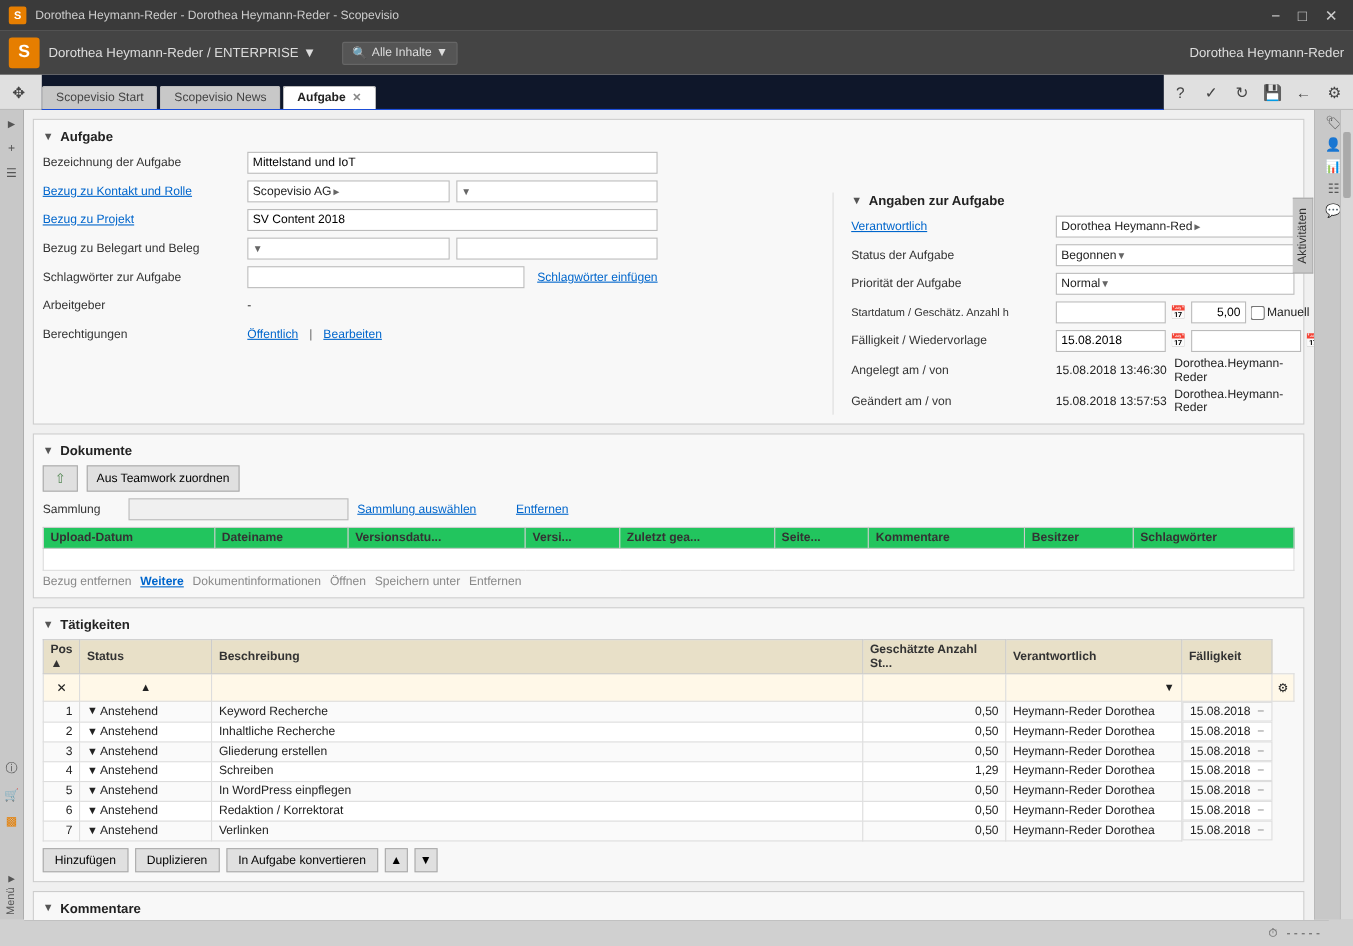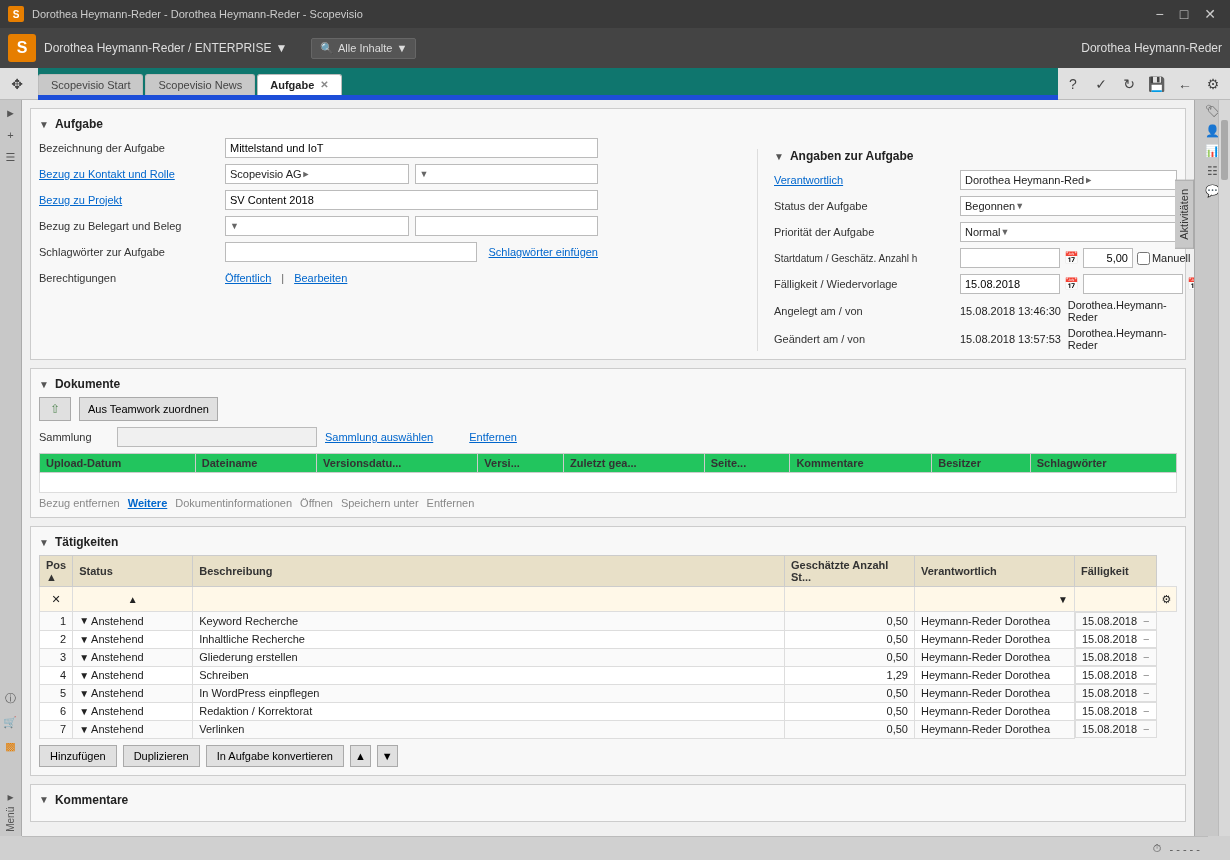--- a/index.html
+++ b/index.html
@@ -83,25 +83,25 @@
     }
     .toolbar-btn {
       background: none; border: none; cursor: pointer;
       width: 26px; height: 26px;
       display: flex; align-items: center; justify-content: center;
       color: #444; font-size: 14px; border-radius: 2px;
     }
 
     
     .tabs-bar {
-      background: #0f766e;
+      background: #0f172a;
       display: flex;
       align-items: flex-end;
       padding: 0 0 0 36px;
-      border-bottom: 5px solid #1d4ed8;
+      border-bottom: 1px solid #1d4ed8;
       height: 28px;
     }
     .tab {
       padding: 4px 12px;
       background: #c8c8c8;
       border: 1px solid #bbb;
       border-bottom: none;
       border-radius: 3px 3px 0 0;
       cursor: pointer;
       font-size: 11px;
@@ -482,20 +482,24 @@
               <span class="select-arrow">▼</span>
             </div>
             <input class="form-input" type="text" style="width: 80px;">
           </div>
           <div class="form-row">
             <span class="form-label">Schlagwörter zur Aufgabe</span>
             <input class="form-input" type="text" style="width: 130px;">
             <span class="link-text" style="margin-left:6px;">Schlagwörter einfügen</span>
           </div>
           <div class="form-row">
+            <span class="form-label">Arbeitgeber</span>
+            <span class="form-value">-</span>
+          </div>
+          <div class="form-row">
             <span class="form-label">Berechtigungen</span>
             <span class="link-text">Öffentlich</span>
             <span class="divider-line" style="margin:0 4px;">|</span>
             <span class="link-text">Bearbeiten</span>
           </div>
         </div>
 
         <div style="grid-column:2; grid-row:1;">
           
         </div>

